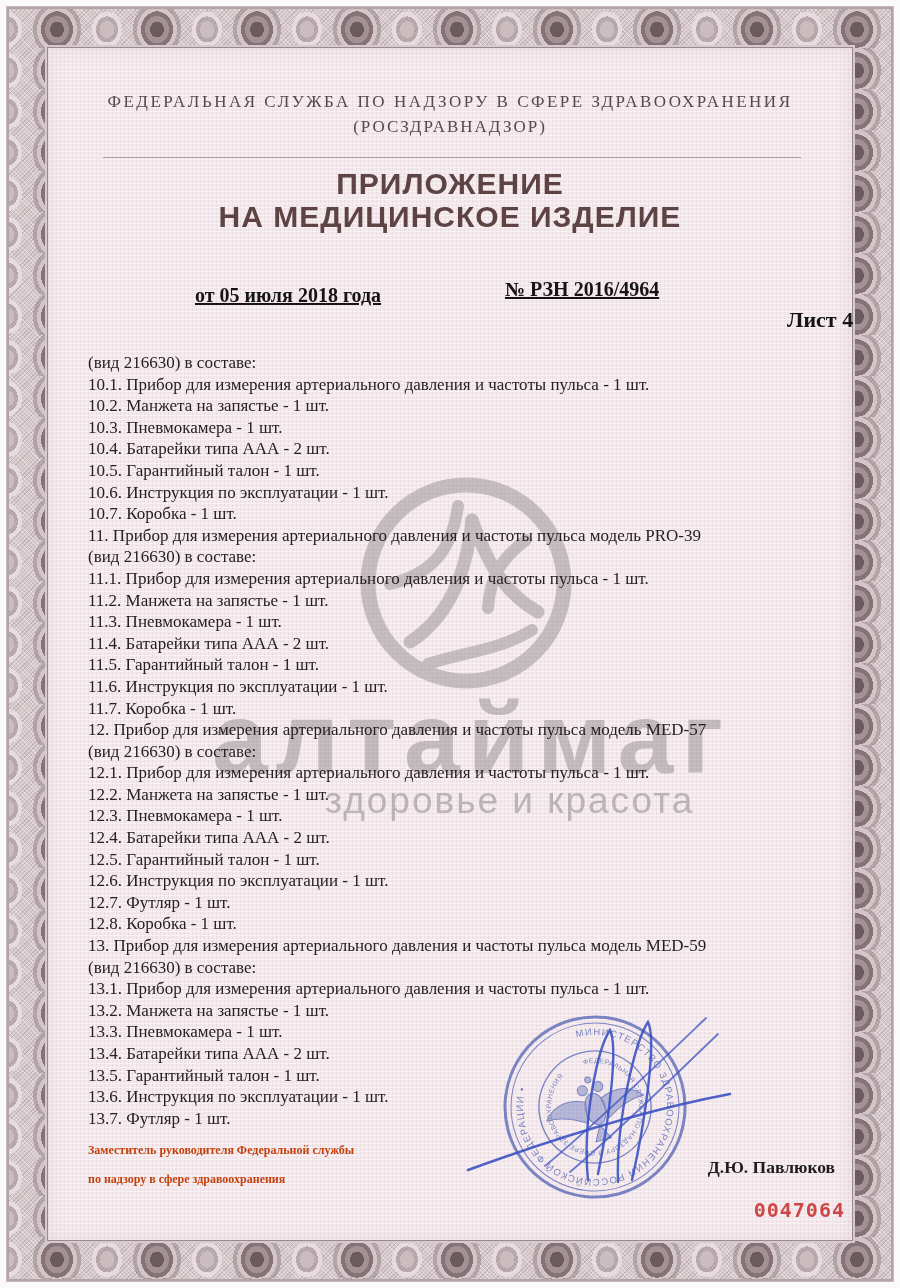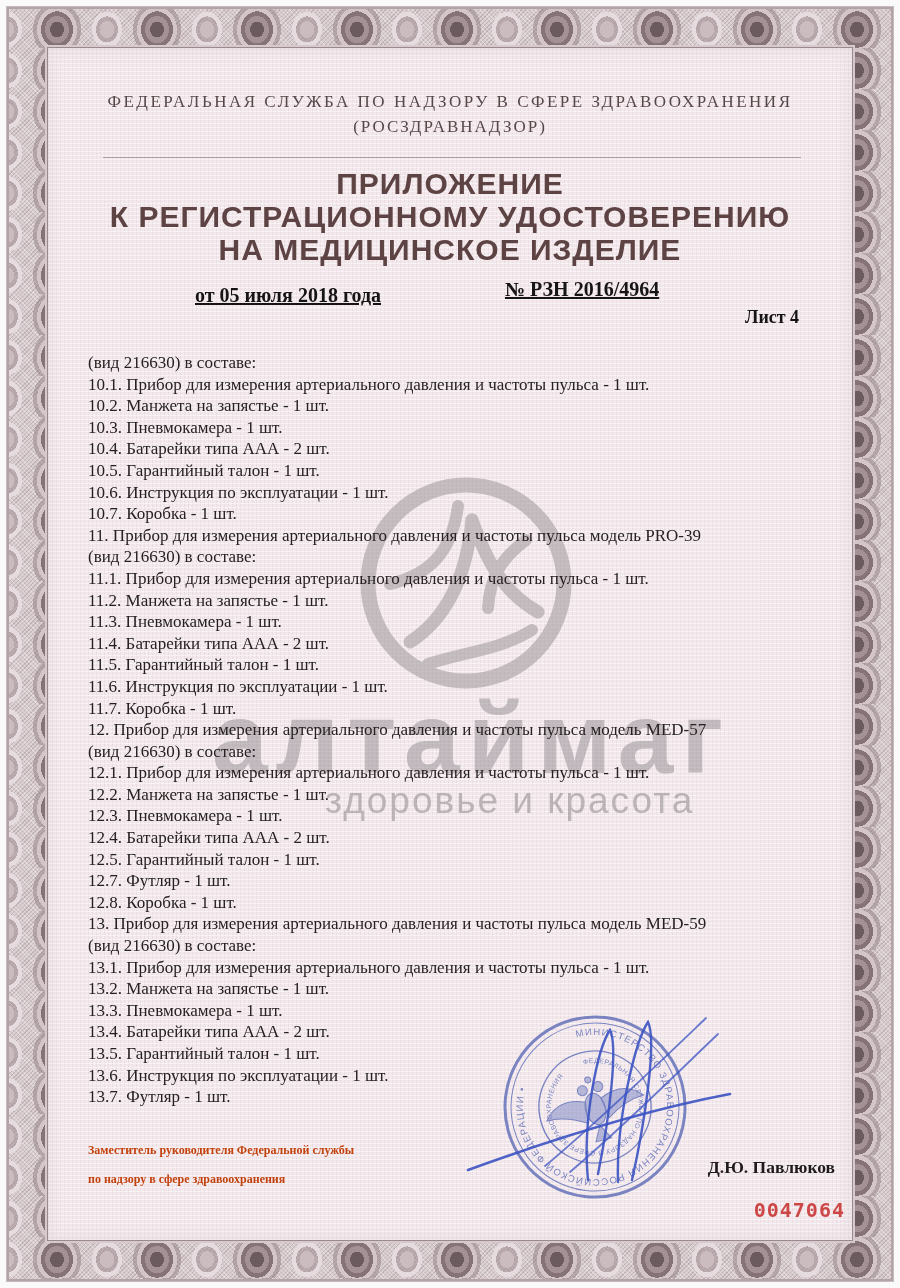--- a/index.html
+++ b/index.html
@@ -36,21 +36,21 @@
   .agency.l1 { top:92px; }
   .agency.l2 { top:117px; letter-spacing:2px; }
   .divider { position:absolute; left:103px; top:157px; width:698px; height:1px;
              background:#8e7e81; opacity:.65; }
   .title { position:absolute; left:40px; right:40px; top:167px; text-align:center;
            font-family:"Liberation Sans", sans-serif; font-weight:bold;
            font-size:30px; line-height:33px; letter-spacing:1px; color:#5d4343; }
   .fld { position:absolute; font-weight:bold; color:#171414; }
   .fld-date   { left:195px; top:284px; font-size:20px;text-decoration:underline; }
   .fld-number { left:505px; top:278px; font-size:20px;text-decoration:underline; }
-  .fld-sheet  { left:745px; top:307px; font-size:18px; }
+  .fld-sheet  { left:787px; top:307px; font-size:22px; }
   
   .body-lines { position:absolute; left:88px; top:352px; width:742px;
                 font-size:17px; line-height:21.6px; color:#262020; }
   
   .signer-title { position:absolute; left:88px; top:1136px; font-weight:bold;
                   font-size:12px; line-height:28.5px; color:#c2410c; }
   .signer-name  { position:absolute; left:660px; top:1157px; width:175px; text-align:right;
                   font-weight:bold; font-size:17.5px; color:#1f1b1b; }
   .serial { position:absolute; left:730px; top:1198px; width:115px; text-align:right;
             font-family:"DejaVu Sans Mono", monospace; font-weight:bold;
@@ -89,21 +89,20 @@
   </svg>
   <div class="wm-brand">алтаймаг</div>
   <div class="wm-tagline">здоровье и красота</div>
 
   <div class="agency l1">ФЕДЕРАЛЬНАЯ СЛУЖБА ПО НАДЗОРУ В СФЕРЕ ЗДРАВООХРАНЕНИЯ</div>
   <div class="agency l2">(РОСЗДРАВНАДЗОР)</div>
   <div class="divider"></div>
 
   <div class="title">
     <div>ПРИЛОЖЕНИЕ</div>
-    <div>К РЕГИСТРАЦИОННОМУ УДОСТОВЕРЕНИЮ</div>
     <div>НА МЕДИЦИНСКОЕ ИЗДЕЛИЕ</div>
   </div>
 
   <div class="fld fld-date">от  05 июля 2018 года</div>
   <div class="fld fld-number">№  РЗН 2016/4964</div>
   <div class="fld fld-sheet">Лист  4</div>
 
   <div class="body-lines">
     <div>(вид 216630) в составе:</div>
     <div>10.1. Прибор для измерения артериального давления и частоты пульса - 1 шт.</div>
@@ -122,20 +121,21 @@
     <div>11.5. Гарантийный талон - 1 шт.</div>
     <div>11.6. Инструкция по эксплуатации - 1 шт.</div>
     <div>11.7. Коробка - 1 шт.</div>
     <div>12. Прибор для измерения артериального давления и частоты пульса модель MED-57</div>
     <div>(вид 216630) в составе:</div>
     <div>12.1. Прибор для измерения артериального давления и частоты пульса - 1 шт.</div>
     <div>12.2. Манжета на запястье - 1 шт.</div>
     <div>12.3. Пневмокамера - 1 шт.</div>
     <div>12.4. Батарейки типа ААА - 2 шт.</div>
     <div>12.5. Гарантийный талон - 1 шт.</div>
+    <div>12.6. Инструкция по эксплуатации - 1 шт.</div>
     <div>12.7. Футляр - 1 шт.</div>
     <div>12.8. Коробка - 1 шт.</div>
     <div>13. Прибор для измерения артериального давления и частоты пульса модель MED-59</div>
     <div>(вид 216630) в составе:</div>
     <div>13.1. Прибор для измерения артериального давления и частоты пульса - 1 шт.</div>
     <div>13.2. Манжета на запястье - 1 шт.</div>
     <div>13.3. Пневмокамера - 1 шт.</div>
     <div>13.4. Батарейки типа ААА - 2 шт.</div>
     <div>13.5. Гарантийный талон - 1 шт.</div>
     <div>13.6. Инструкция по эксплуатации - 1 шт.</div>

